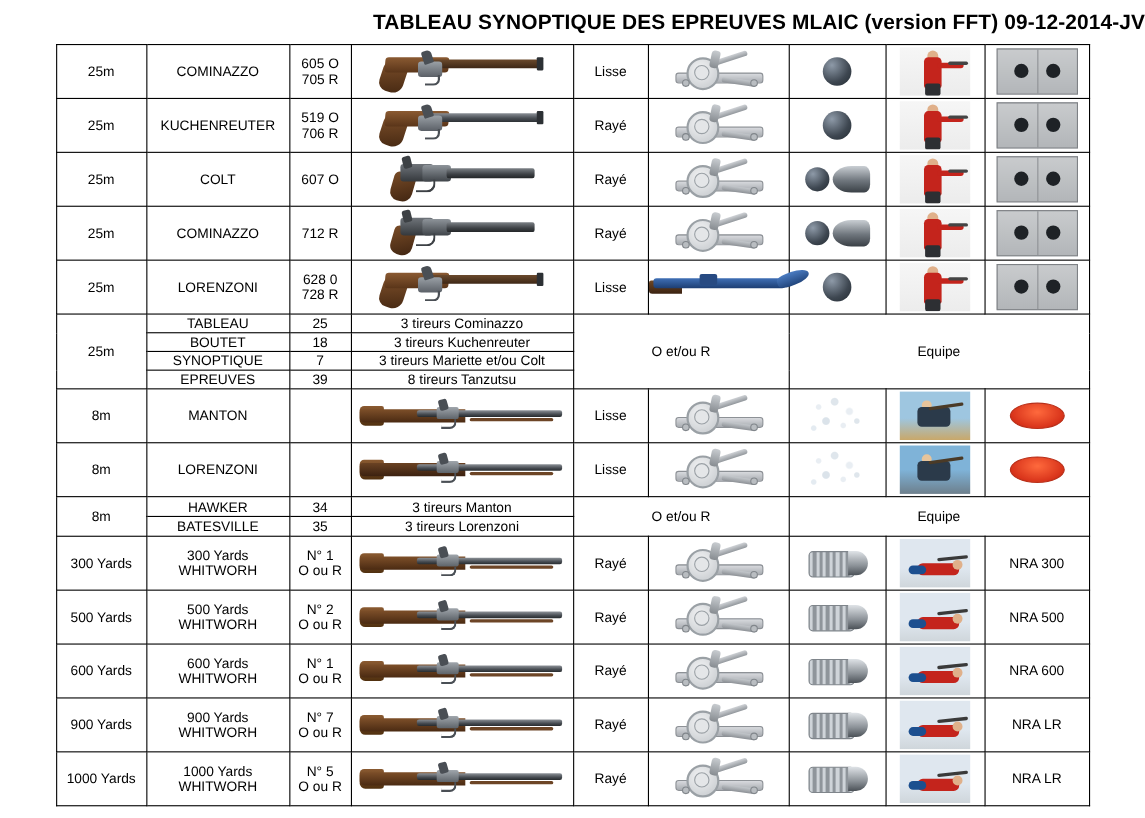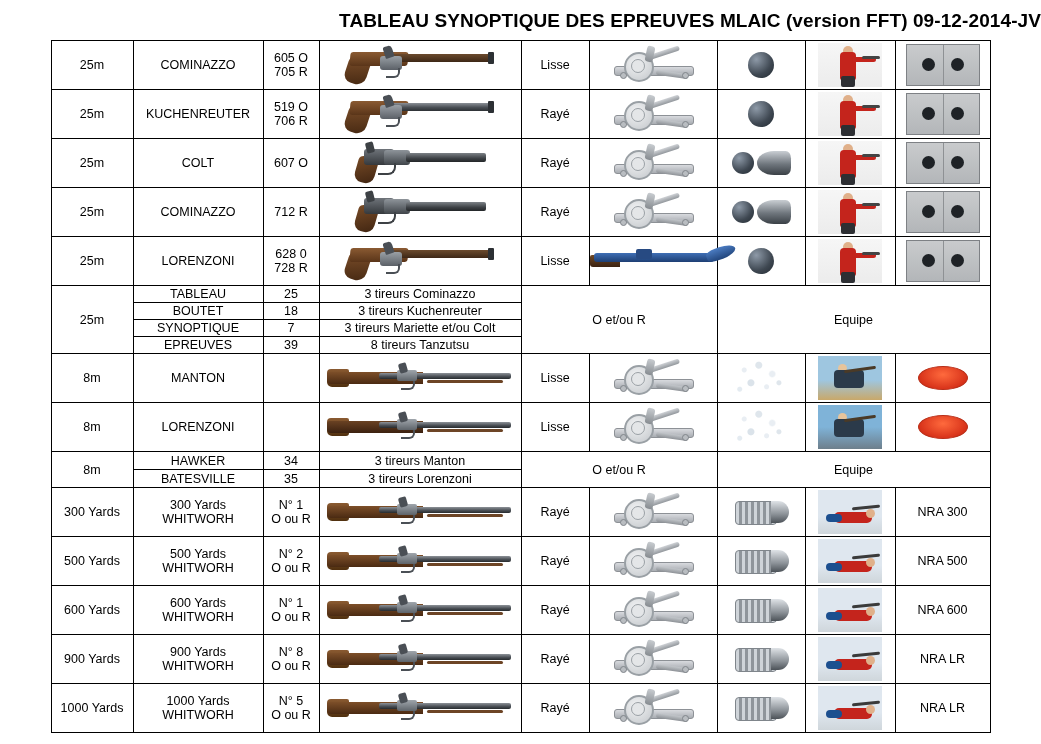--- a/index.html
+++ b/index.html
@@ -1089,21 +1089,21 @@
         <td class="nra-label">NRA 600</td>
       </tr>
 
       <tr class="rowh">
         <td>900 Yards</td>
         <td class="lines">
           <span>900 Yards</span>
           <span>WHITWORH</span>
         </td>
         <td class="lines">
-          <span>N° 8</span>
+          <span>N° 7</span>
           <span>O ou R</span>
         </td>
         <td>
           <div class="center-flex">
             <div class="longgun">
               <div class="lg-butt"></div>
                 <div class="lg-stock"></div>
                 <div class="lg-barrel"></div>
               <div class="lg-lock"></div>
                 <div class="lg-hammer"></div>

